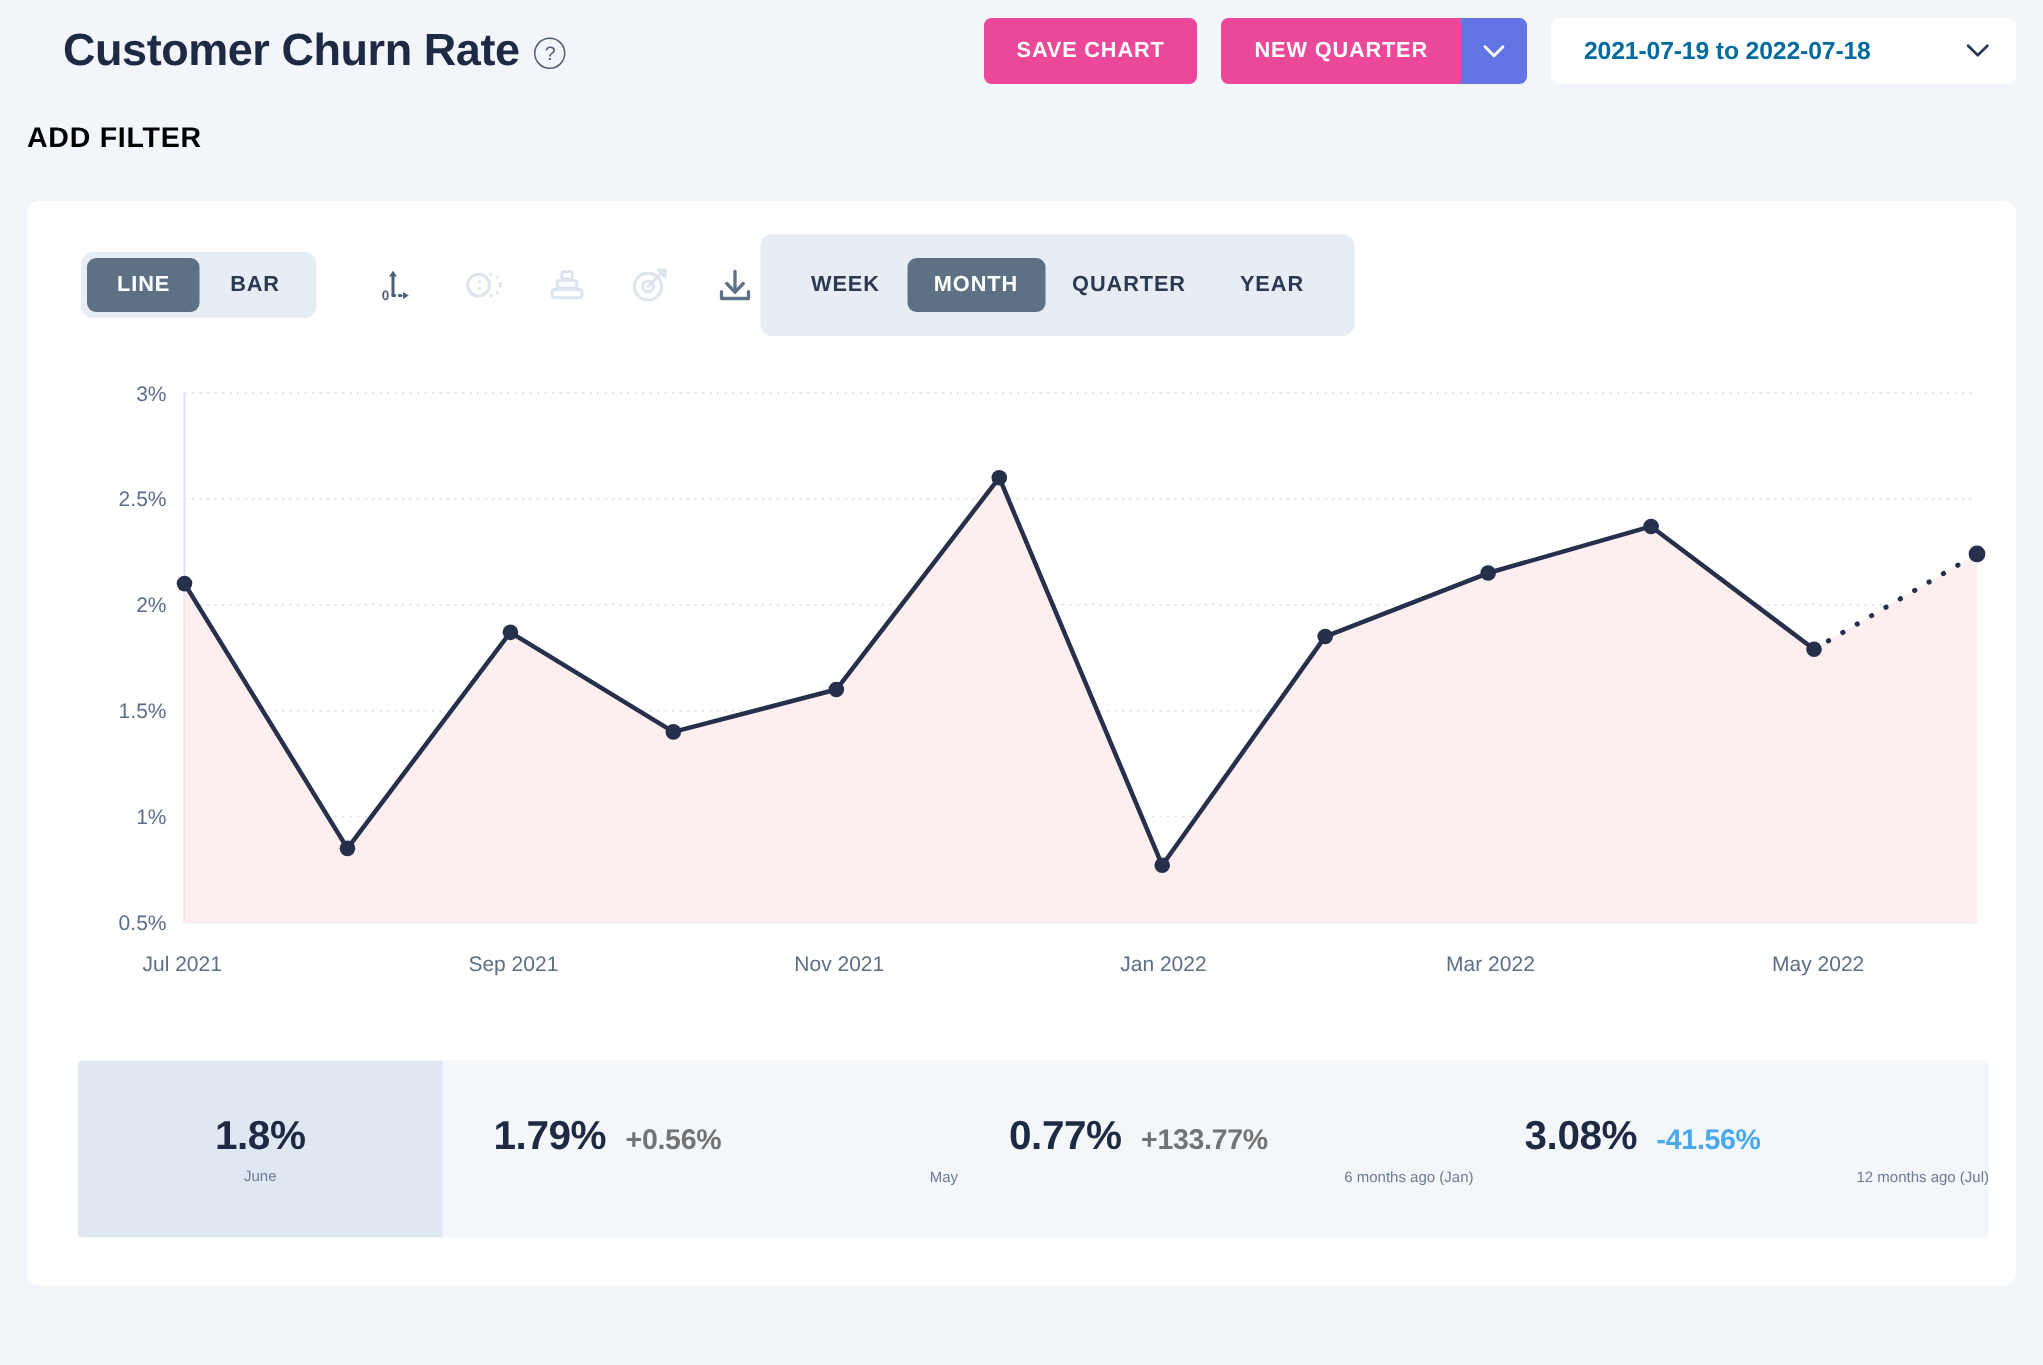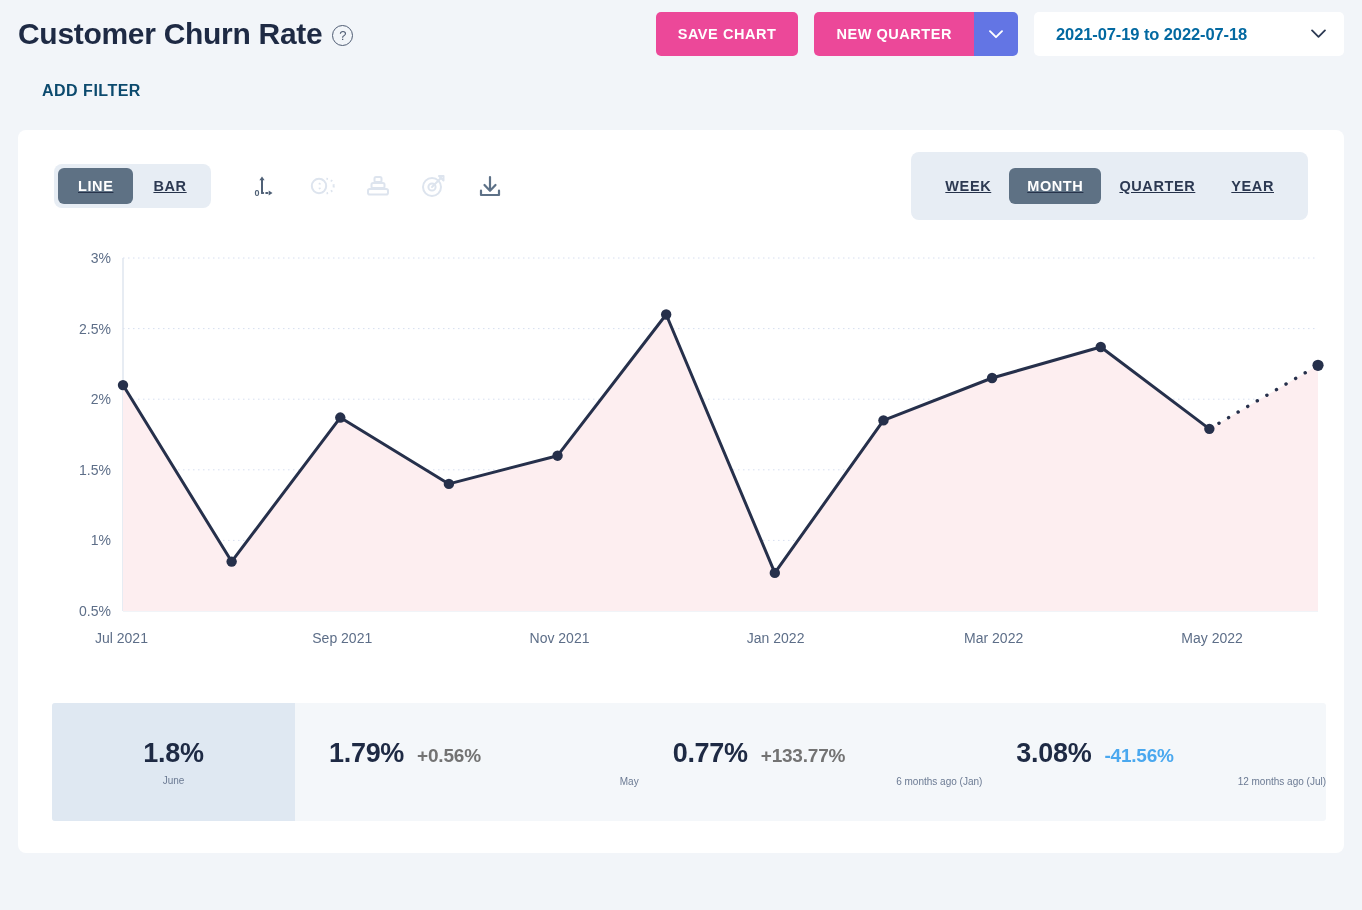--- a/index.html
+++ b/index.html
@@ -12,20 +12,21 @@
     overflow: hidden;
   }
 
   
   .header {
     display: flex;
     align-items: center;
     justify-content: space-between;
     padding: 0 18px;
     height: 68px;
+    margin-left: 24px;
   }
   .title-wrap { display: flex; align-items: center; gap: 10px; }
   .page-title {
     font-size: 30px;
     font-weight: 700;
     letter-spacing: -0.3px;
     color: #1e2a44;
     line-height: 1;
   }
   .help-icon {
@@ -78,45 +79,42 @@
     font-size: 16.5px;
     font-weight: 700;
     color: #0369a1;
     letter-spacing: -0.1px;
   }
   .caret-svg { display: block; }
 
   
   .filter-row { padding: 14px 18px 0 18px; }
   .add-filter {
-    color: #0c4a6e;
-    font-size: 16px;
+    color: #000000;
+    font-size: 19px;
     font-weight: 700;
     letter-spacing: 0.5px;
     cursor: pointer;
     display: inline-block;
-    margin-left: 24px;
   }
 
   
   .card {
     margin: 30px 18px 0 18px;
     background: #ffffff;
     border-radius: 8px;
     height: 723px;
     position: relative;
   }
 
   
   .toolbar {
     display: flex;
     align-items: center;
-    justify-content: space-between;
     padding: 22px 36px 0 36px;
-    text-decoration: underline;
   }
   .toolbar-left { display: flex; align-items: center; gap: 24px; }
 
   .seg-group {
     display: flex;
     background: #e7edf4;
     border-radius: 8px;
     padding: 4px;
   }
   .seg-btn {

